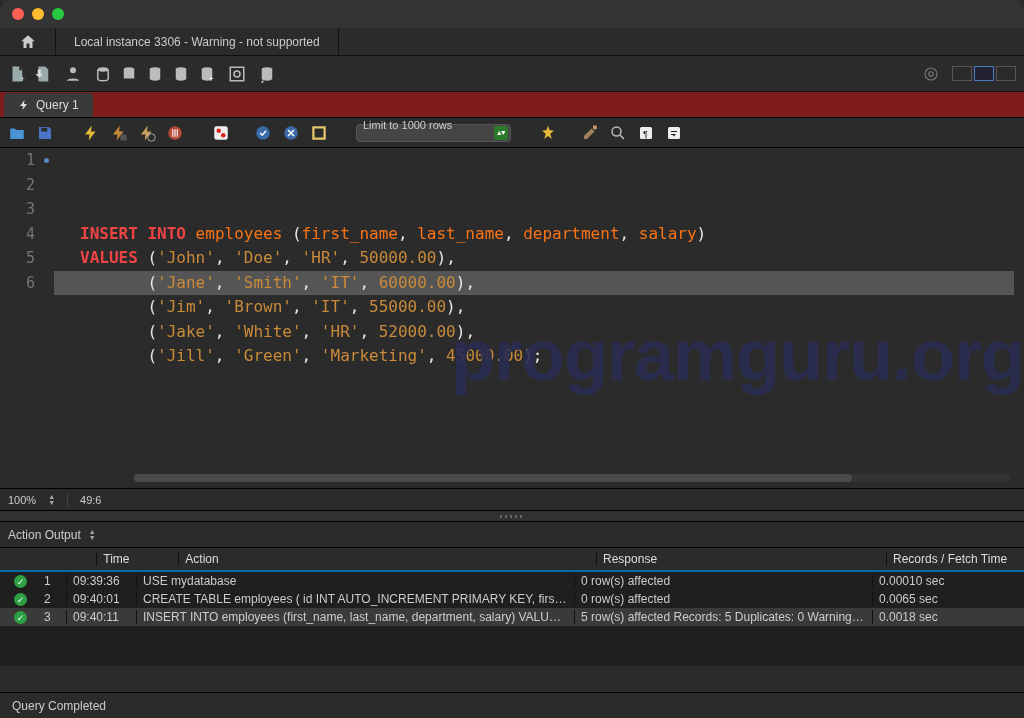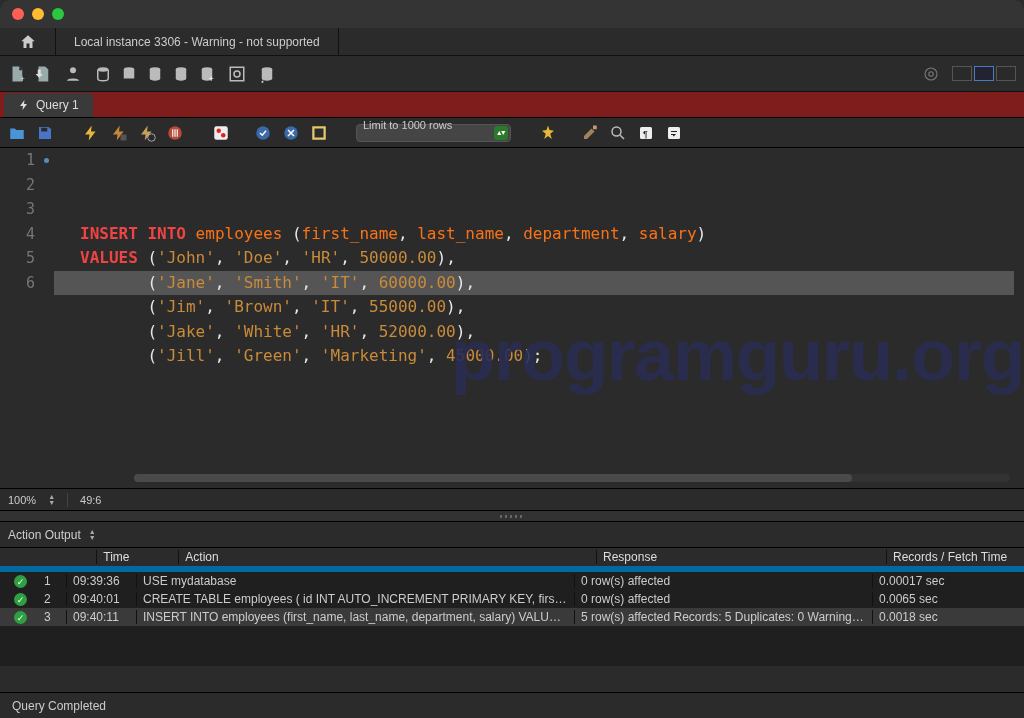--- a/index.html
+++ b/index.html
@@ -79,21 +79,21 @@
 
 .editfoot { height:22px; background:#2b2b2b; border-top:1px solid #000; display:flex; align-items:center; padding:0 8px; gap:12px; font-size:11px; color:#ccc; }
 
 .splitter { height:12px; background:#323232; border-top:1px solid #000; border-bottom:1px solid #000; display:flex; align-items:center; justify-content:center; }
 .splitter .dots { width:24px; height:3px; background:repeating-linear-gradient(90deg,#666 0 2px, transparent 2px 5px); }
 
 .ao-head { height:26px; background:#2b2b2b; display:flex; align-items:center; padding:0 8px; gap:8px; font-size:12px; color:#ccc; border-bottom:1px solid #000; }
 .updown { display:inline-flex; flex-direction:column; font-size:7px; line-height:6px; color:#aaa; }
 
 .ao-table { background:#1f1f1f; }
-.ao-header { display:flex; height:24px; background:#2b2b2b; border-bottom:6px solid #0369a1; font-size:12px; color:#ddd; align-items:center;gap:17px; }
+.ao-header { display:flex; height:24px; background:#2b2b2b; border-bottom:2px solid #0369a1; font-size:12px; color:#ddd; align-items:center;gap:17px; }
 .ao-header > div, .ao-row > div { padding:0 6px; overflow:hidden; white-space:nowrap; text-overflow:ellipsis; }
 .col-status { width:38px; }
 .col-idx { width:28px; }
 .col-time { width:70px; border-left:1px solid #111; }
 .col-action { width:438px; border-left:1px solid #111; }
 .col-resp { width:298px; border-left:1px solid #111; }
 .col-dur { width:150px; border-left:1px solid #111; }
 .ao-row { display:flex; height:18px; font-size:12px; color:#ccc; align-items:center; }
 .ao-row.sel { background:#3a3a3a; }
 .status-icon { width:13px; height:13px; background:#2ea043; border-radius:50%; display:inline-flex; align-items:center; justify-content:center; color:#fff; font-size:9px; margin-left:8px; }
@@ -376,21 +376,21 @@
     <div class="col-resp">Response</div>
     <div class="col-dur">Records / Fetch Time</div>
   </div>
   <div id="ao-rows">
       <div class="ao-row">
         <div class="col-status"><span class="status-icon">✓</span></div>
         <div class="col-idx">1</div>
         <div class="col-time">09:39:36</div>
         <div class="col-action">USE mydatabase</div>
         <div class="col-resp">0 row(s) affected</div>
-        <div class="col-dur">0.00017 sec</div>
+        <div class="col-dur">0.00010 sec</div>
       </div>
       <div class="ao-row">
         <div class="col-status"><span class="status-icon">✓</span></div>
         <div class="col-idx">2</div>
         <div class="col-time">09:40:01</div>
         <div class="col-action">CREATE TABLE employees (     id INT AUTO_INCREMENT PRIMARY KEY,     first_n…</div>
         <div class="col-resp">0 row(s) affected</div>
         <div class="col-dur">0.0065 sec</div>
       </div>
       <div class="ao-row sel">

